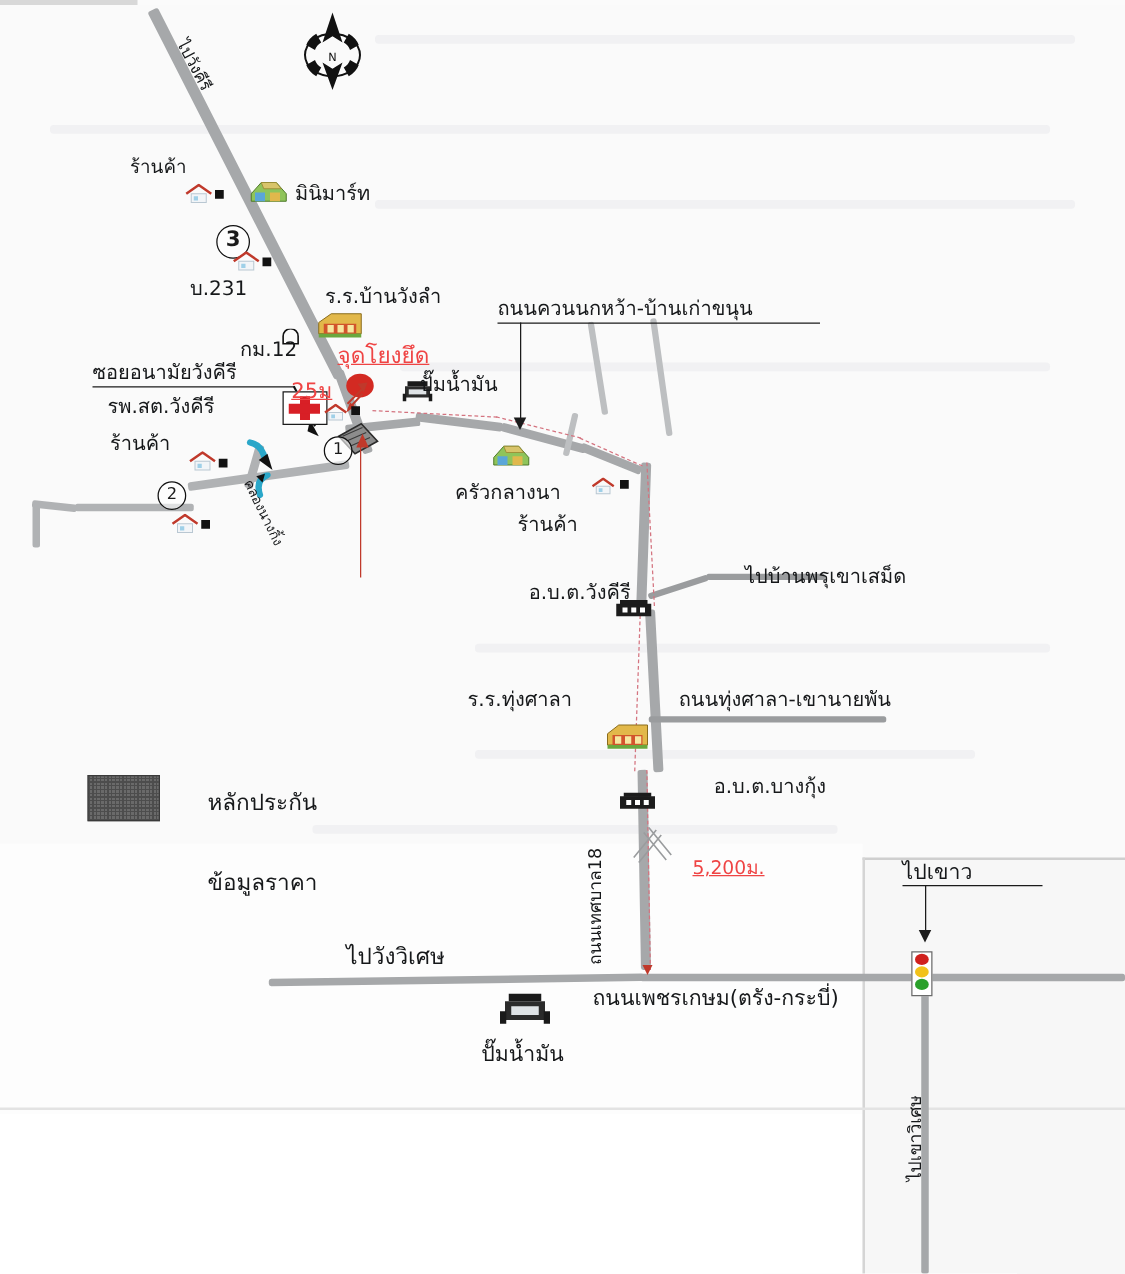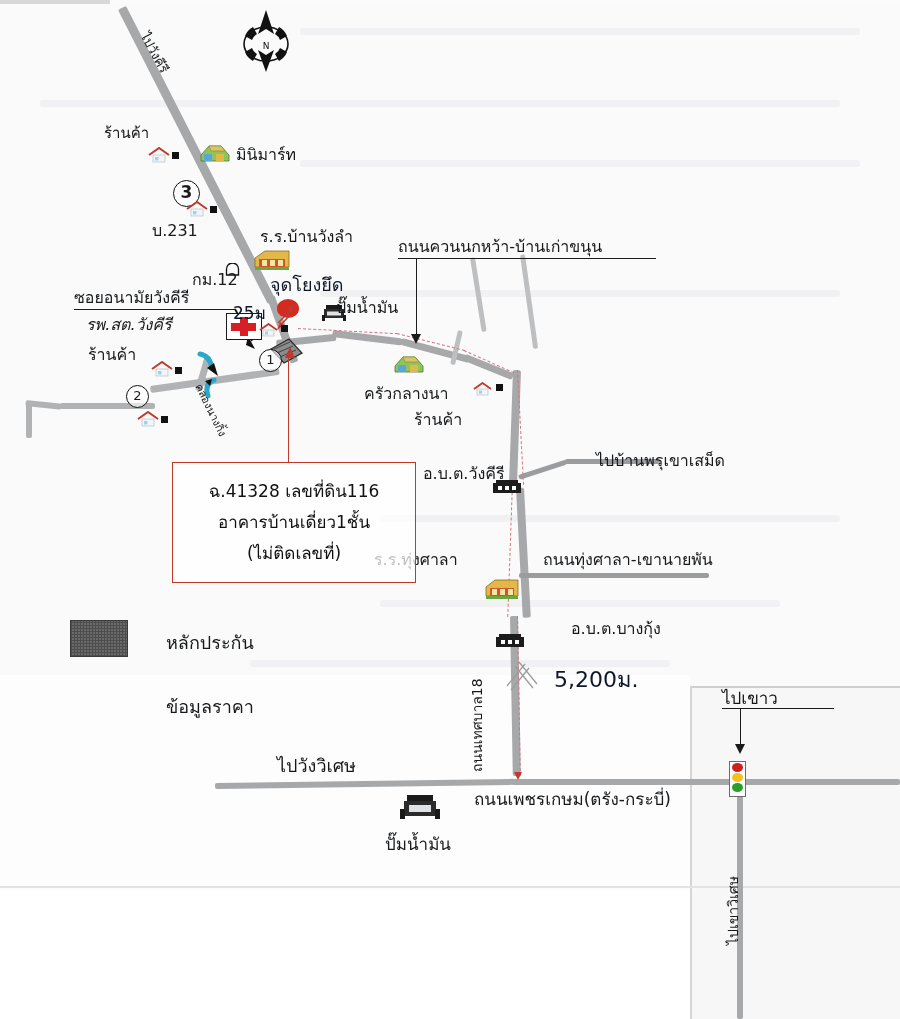--- a/index.html
+++ b/index.html
@@ -60,21 +60,21 @@
   }
   
   .lbl {
     position: absolute;
     white-space: nowrap;
     font-size: 15px;
     line-height: 1;
     color: #16181a;
   }
   .lbl.xs { font-size: 11px; }
-  .lbl.red { color: #0f172a; }
+  .lbl.red { color: #ef4444; text-decoration: underline; }
   .lbl.big { font-size: 16px; }
   
   .callout-rule {
     position: absolute;
     border-top: 1.6px solid #1b1b1b;
   }
   .callout-stem {
     position: absolute;
     border-left: 1.6px solid #1b1b1b;
   }
@@ -331,21 +331,21 @@
 
   <div class="lbl big" style="left:74px;top:290px;">ซอยอนามัยวังคีรี</div>
   <div class="callout-rule" style="left:74px;top:309px;width:162px;"></div>
   <div style="position:absolute;left:234px;top:305px;width:24px;height:48px;">
     <svg viewBox="0 0 24 48" width="24" height="48">
       <path d="M1 4 L18 36" stroke="#111" stroke-width="1.7" fill="none"></path>
       <path d="M14 31 L21 44 L12 40 Z" fill="#111"></path>
     </svg>
   </div>
 
-  <div class="lbl big" style="left:86px;top:317px;font-style:italic;">รพ.สต.วังคีรี</div>
+  <div class="lbl big" style="left:86px;top:317px;">รพ.สต.วังคีรี</div>
   <div class="cross-box" style="left:226px;top:313px;"></div>
 
   <div class="lbl big" style="left:88px;top:347px;">ร้านค้า</div>
   <div class="house" style="left:151px;top:361px;">
     <svg viewBox="0 0 22 16" width="22" height="16">
       <path d="M1 8 L11 1 L21 8" stroke="#c0392b" stroke-width="2" fill="none"></path>
       <rect x="5" y="8" width="12" height="7" fill="#f2f5f8" stroke="#b9c7d2" stroke-width=".8"></rect>
       <rect x="7" y="10" width="3.4" height="3.4" fill="#9fd0e8"></rect>
     </svg>
   </div>
@@ -475,30 +475,25 @@
   <div class="govt" style="left:495px;top:633px;">
     <svg viewBox="0 0 30 14" width="30" height="14">
       <rect x="1" y="3" width="28" height="10" fill="#1c1c1c"></rect>
       <rect x="4" y="0" width="22" height="3.5" fill="#1c1c1c"></rect>
       <rect x="6" y="6" width="4" height="4" fill="#fff"></rect>
       <rect x="13" y="6" width="4" height="4" fill="#fff"></rect>
       <rect x="20" y="6" width="4" height="4" fill="#fff"></rect>
     </svg>
   </div>
 
-  <div class="lbl red" style="left:554px;top:669px;font-size:22px;">5,200ม.</div>
+  <div class="lbl red" style="left:554px;top:687px;font-size:15px;">5,200ม.</div>
 
   <div class="rot lbl" style="left:470px;top:772px;transform:rotate(-90deg);font-size:14px;">ถนนเทศบาล18</div>
   <div class="rot lbl" style="left:726px;top:945px;transform:rotate(-90deg);font-size:14px;">ไปเขาวิเศษ</div>
 
-  <div id="info-box" style="left:172px;top:462px;width:210px;">
-    <div class="row">ฉ.41328 เลขที่ดิน116</div>
-    <div class="row">อาคารบ้านเดี่ยว1ชั้น</div>
-    <div class="row">(ไม่ติดเลขที่)</div>
-  </div>
 
   <div class="hatch-box" style="left:70px;top:620px;"></div>
   <div class="lbl" style="left:166px;top:634px;font-size:18px;">หลักประกัน</div>
   <div class="lbl" style="left:166px;top:698px;font-size:18px;">ข้อมูลราคา</div>
 
   <div class="lbl" style="left:277px;top:757px;font-size:18px;">ไปวังวิเศษ</div>
   <div class="lbl" style="left:474px;top:791px;font-size:17px;">ถนนเพชรเกษม(ตรัง-กระบี่)</div>
 
   <div class="fuel" style="left:400px;top:793px;width:40px;height:32px;">
     <svg viewBox="0 0 40 32" width="40" height="32">

